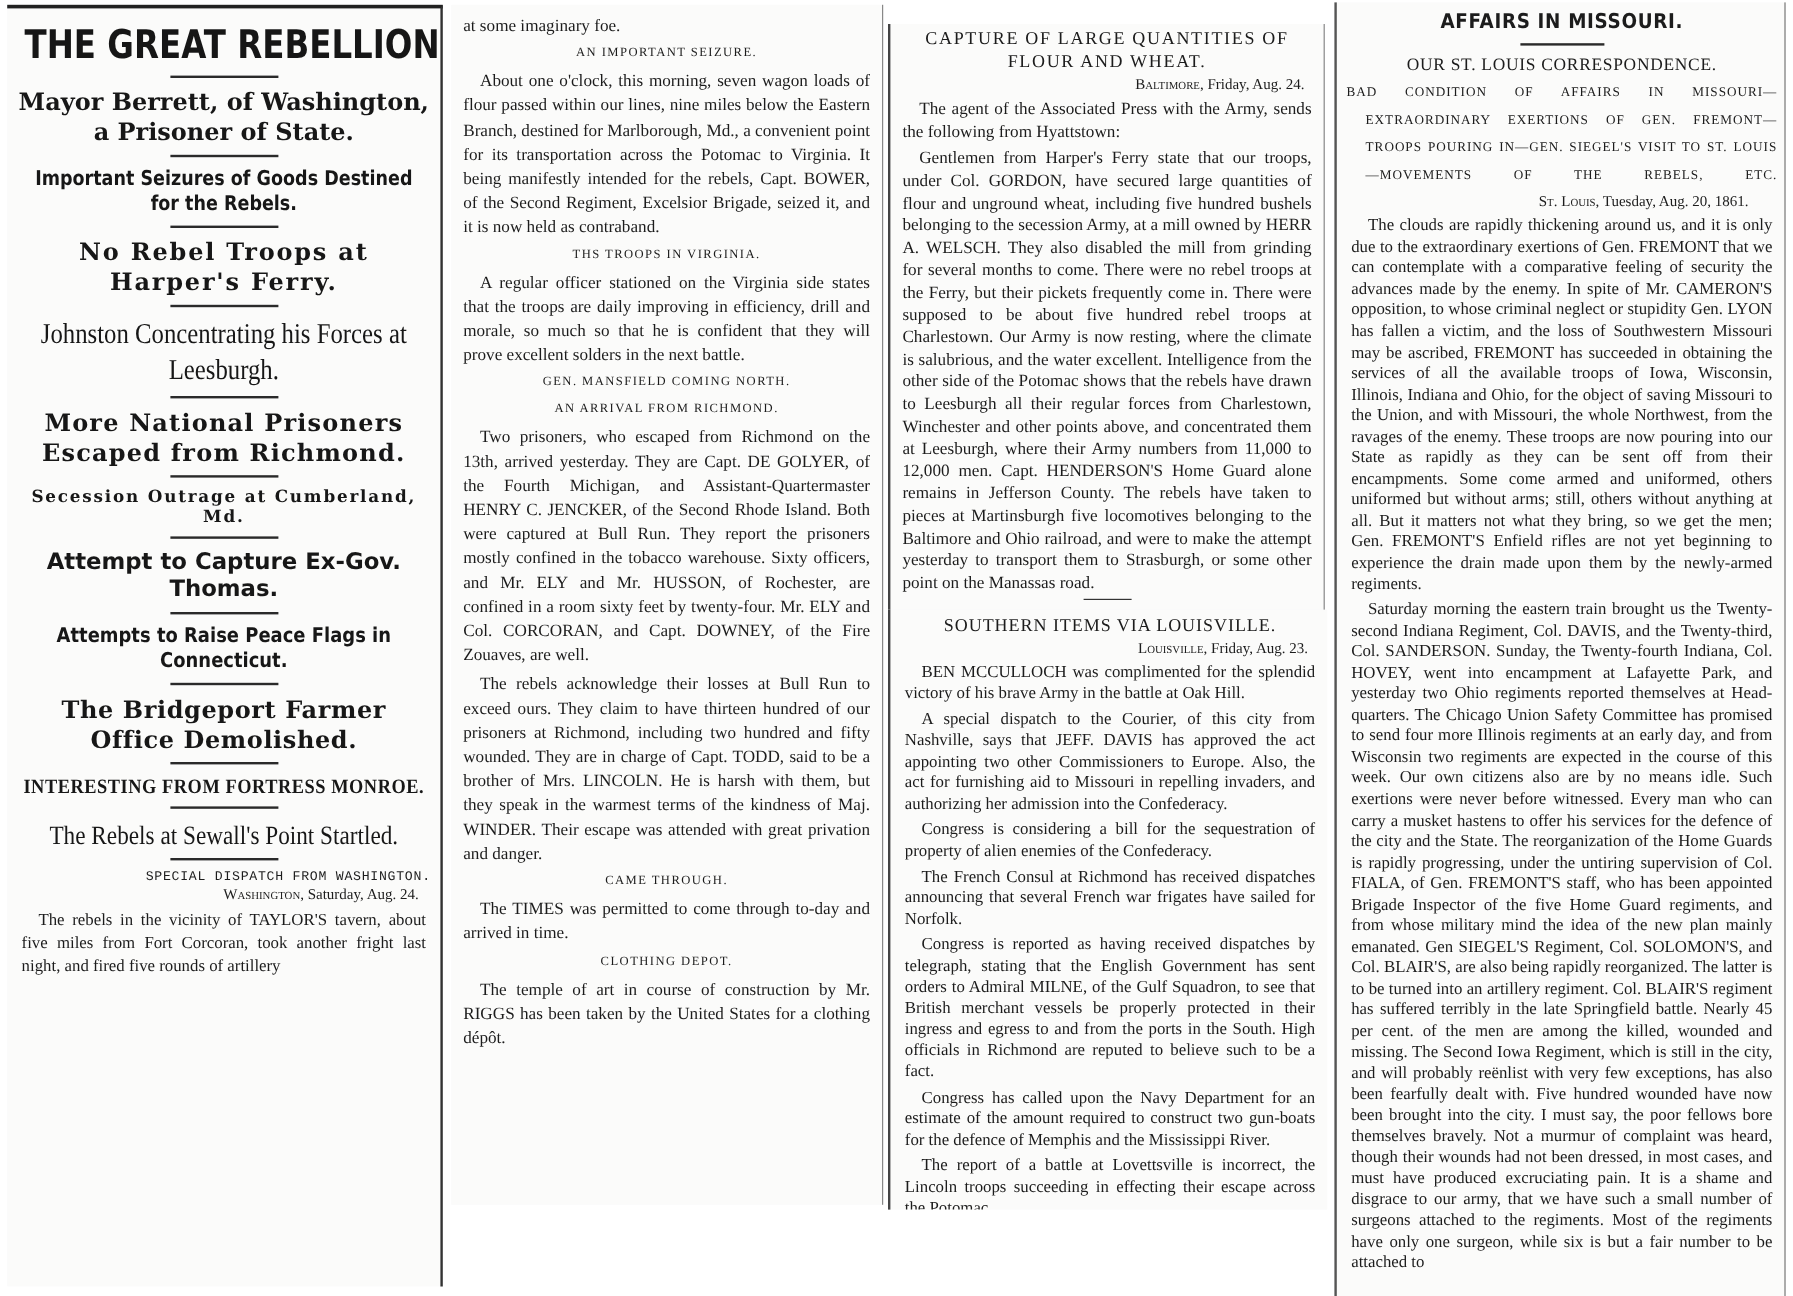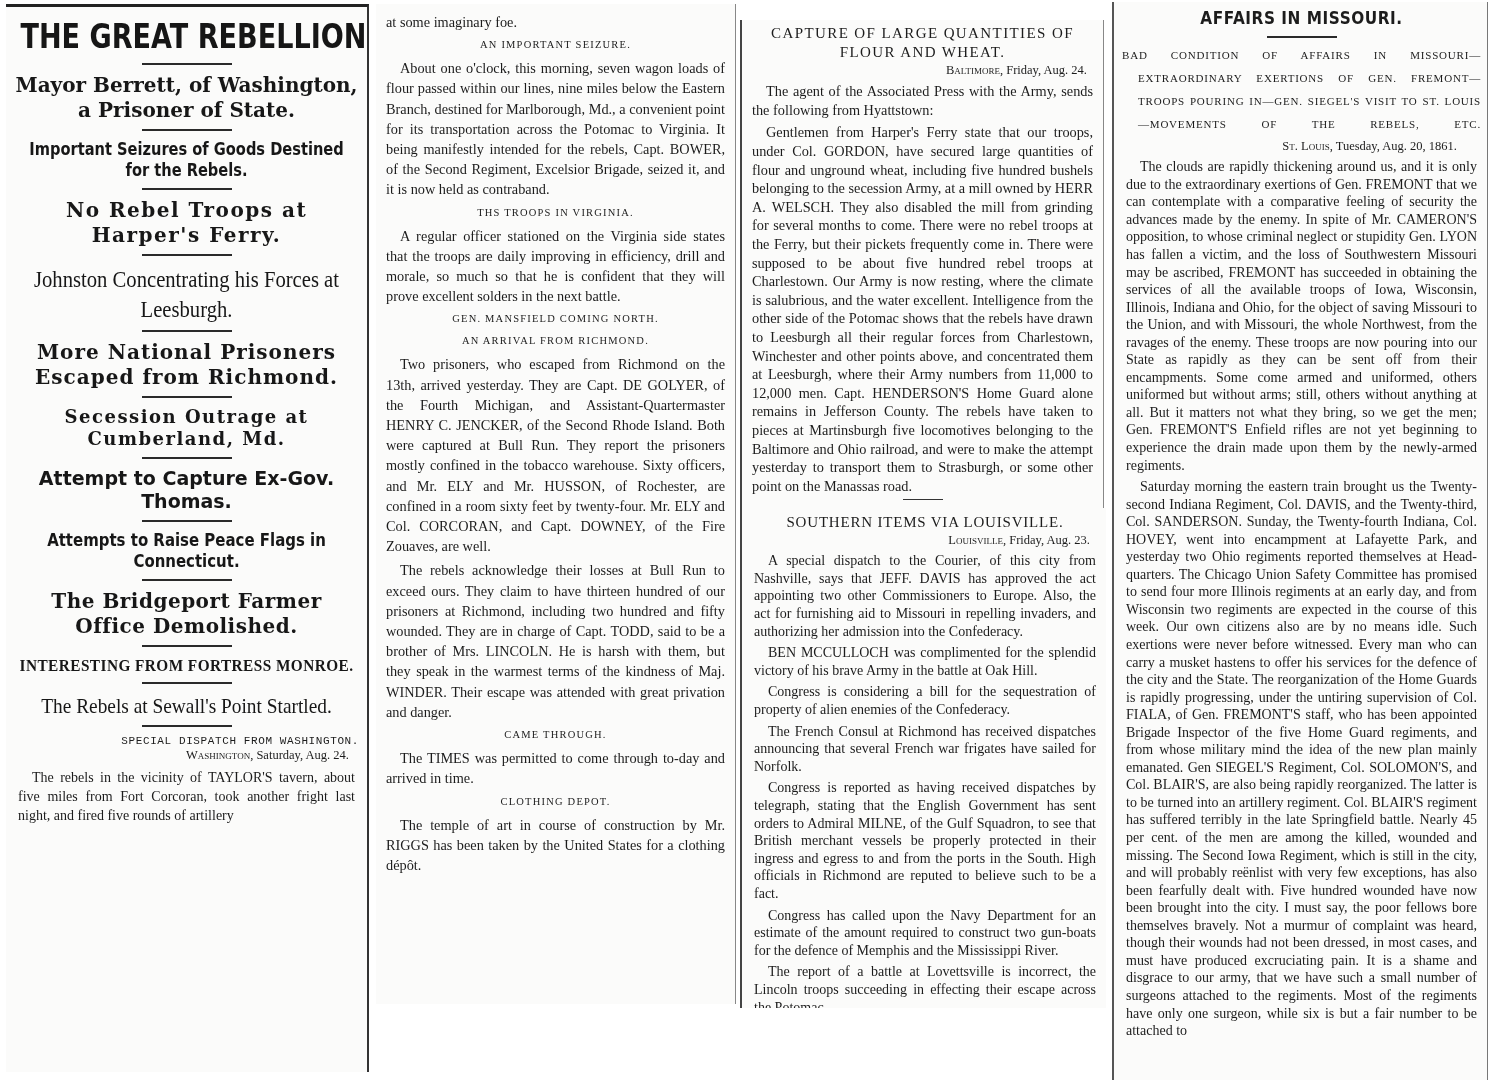--- a/index.html
+++ b/index.html
@@ -73,21 +73,21 @@
   .deck {
     font-family: "DejaVu Serif", "Liberation Serif", serif;
     font-weight: bold;
     text-align: center;
     line-height: 1.25;
     margin: 0 0 2px 0;
     color: #171717;
   }
   .deck.d-lg { font-size: 20px; }
   .deck.d-md { font-size: 17px; }
-  .deck.d-sm { font-size: 18px; }
+  .deck.d-sm { font-size: 14px; }
   .deck.d-cond {
     font-family: "Liberation Serif", serif;
     font-size: 24px;
     font-weight: normal;
     transform: scaleX(0.86);
     margin: 0 -28px;
   }
   .deck.d-caps {
     font-family: "Liberation Serif", serif;
     font-size: 17px;
@@ -229,31 +229,32 @@
   <div class="sec-head" style="font-size:15px;letter-spacing:1.4px;line-height:19px;">CAPTURE OF LARGE QUANTITIES OF FLOUR AND WHEAT.</div>
   <div class="dateline"><span class="sc">Baltimore</span><span>, Friday, Aug. 24.</span></div>
   <p class="body-text ind" style="line-height:18.6px;">The agent of the Associated Press with the Army, sends the following from Hyattstown:</p>
   <p class="body-text ind" style="line-height:18.6px;">Gentlemen from Harper's Ferry state that our troops, under Col. GORDON, have secured large quantities of flour and unground wheat, including five hundred bushels belonging to the secession Army, at a mill owned by HERR A. WELSCH. They also disabled the mill from grinding for several months to come. There were no rebel troops at the Ferry, but their pickets frequently come in. There were supposed to be about five hundred rebel troops at Charlestown. Our Army is now resting, where the climate is salubrious, and the water excellent. Intelligence from the other side of the Potomac shows that the rebels have drawn to Leesburgh all their regular forces from Charlestown, Winchester and other points above, and concentrated them at Leesburgh, where their Army numbers from 11,000 to 12,000 men. Capt. HENDERSON'S Home Guard alone remains in Jefferson County. The rebels have taken to pieces at Martinsburgh five locomotives belonging to the Baltimore and Ohio railroad, and were to make the attempt yesterday to transport them to Strasburgh, or some other point on the Manassas road.</p>
   <div class="small-rule"></div>
 </div>
 
 <div id="col3b" class="clip">
   <div class="sec-head" style="font-size:15px;letter-spacing:0.8px;">SOUTHERN ITEMS VIA LOUISVILLE.</div>
   <div class="dateline"><span class="sc">Louisville</span><span>, Friday, Aug. 23.</span></div>
+  <p class="body-text ind">BEN MCCULLOCH was complimented for the splendid victory of his brave Army in the battle at Oak Hill.</p>
   <p class="body-text ind">A special dispatch to the Courier, of this city from Nashville, says that JEFF. DAVIS has approved the act appointing two other Commissioners to Europe. Also, the act for furnishing aid to Missouri in repelling invaders, and authorizing her admission into the Confederacy.</p>
-  <p class="body-text ind">BEN MCCULLOCH was complimented for the splendid victory of his brave Army in the battle at Oak Hill.</p>
   <p class="body-text ind">Congress is considering a bill for the sequestration of property of alien enemies of the Confederacy.</p>
   <p class="body-text ind">The French Consul at Richmond has received dispatches announcing that several French war frigates have sailed for Norfolk.</p>
   <p class="body-text ind">Congress is reported as having received dispatches by telegraph, stating that the English Government has sent orders to Admiral MILNE, of the Gulf Squadron, to see that British merchant vessels be properly protected in their ingress and egress to and from the ports in the South. High officials in Richmond are reputed to believe such to be a fact.</p>
   <p class="body-text ind">Congress has called upon the Navy Department for an estimate of the amount required to construct two gun-boats for the defence of Memphis and the Mississippi River.</p>
   <p class="body-text ind">The report of a battle at Lovettsville is incorrect, the Lincoln troops succeeding in effecting their escape across the Potomac.</p>
   <p class="body-text ind">Southern passengers who have just arrived, report that martial law was to be proclaimed in Nashville to-day.</p>
   <div class="small-rule"></div>
 </div>
 
 <div id="col4" class="clip">
   <div class="sec-head big" style="margin-top:2px;">AFFAIRS IN MISSOURI.</div>
   <div class="rule" style="width:70px;margin:8px auto 6px auto;"></div>
+  <div class="sec-head" style="font-size:14.5px;letter-spacing:0.6px;">OUR ST. LOUIS CORRESPONDENCE.</div>
   <div class="sub-caps">BAD CONDITION OF AFFAIRS IN MISSOURI—EXTRAORDINARY EXERTIONS OF GEN. FREMONT—TROOPS POURING IN—GEN. SIEGEL'S VISIT TO ST. LOUIS—MOVEMENTS OF THE REBELS, ETC.</div>
   <div class="dateline" style="padding-right:24px;"><span class="sc">St. Louis</span><span>, Tuesday, Aug. 20, 1861.</span></div>
   <p class="body-text ind">The clouds are rapidly thickening around us, and it is only due to the extraordinary exertions of Gen. FREMONT that we can contemplate with a comparative feeling of security the advances made by the enemy. In spite of Mr. CAMERON'S opposition, to whose criminal neglect or stupidity Gen. LYON has fallen a victim, and the loss of Southwestern Missouri may be ascribed, FREMONT has succeeded in obtaining the services of all the available troops of Iowa, Wisconsin, Illinois, Indiana and Ohio, for the object of saving Missouri to the Union, and with Missouri, the whole Northwest, from the ravages of the enemy. These troops are now pouring into our State as rapidly as they can be sent off from their encampments. Some come armed and uniformed, others uniformed but without arms; still, others without anything at all. But it matters not what they bring, so we get the men; Gen. FREMONT'S Enfield rifles are not yet beginning to experience the drain made upon them by the newly-armed regiments.</p>
   <p class="body-text ind">Saturday morning the eastern train brought us the Twenty-second Indiana Regiment, Col. DAVIS, and the Twenty-third, Col. SANDERSON. Sunday, the Twenty-fourth Indiana, Col. HOVEY, went into encampment at Lafayette Park, and yesterday two Ohio regiments reported themselves at Head-quarters. The Chicago Union Safety Committee has promised to send four more Illinois regiments at an early day, and from Wisconsin two regiments are expected in the course of this week. Our own citizens also are by no means idle. Such exertions were never before witnessed. Every man who can carry a musket hastens to offer his services for the defence of the city and the State. The reorganization of the Home Guards is rapidly progressing, under the untiring supervision of Col. FIALA, of Gen. FREMONT'S staff, who has been appointed Brigade Inspector of the five Home Guard regiments, and from whose military mind the idea of the new plan mainly emanated. Gen SIEGEL'S Regiment, Col. SOLOMON'S, and Col. BLAIR'S, are also being rapidly reorganized. The latter is to be turned into an artillery regiment. Col. BLAIR'S regiment has suffered terribly in the late Springfield battle. Nearly 45 per cent. of the men are among the killed, wounded and missing. The Second Iowa Regiment, which is still in the city, and will probably reënlist with very few exceptions, has also been fearfully dealt with. Five hundred wounded have now been brought into the city. I must say, the poor fellows bore themselves bravely. Not a murmur of complaint was heard, though their wounds had not been dressed, in most cases, and must have produced excruciating pain. It is a shame and disgrace to our army, that we have such a small number of surgeons attached to the regiments. Most of the regiments have only one surgeon, while six is but a fair number to be attached to</p>
 </div>
 
 </body></html>

